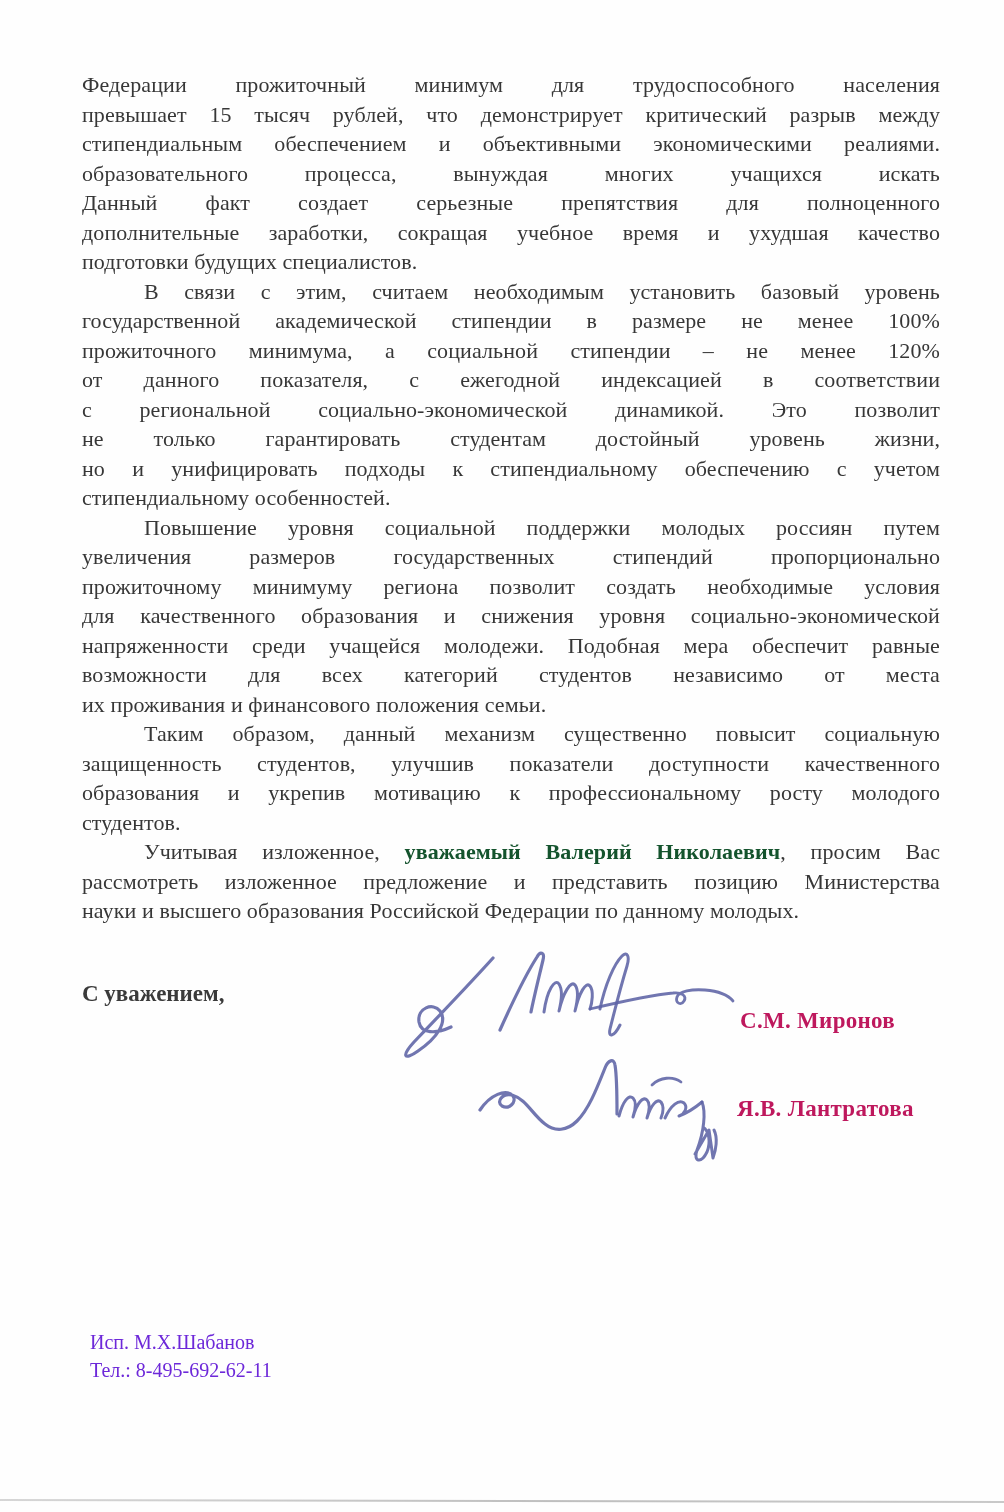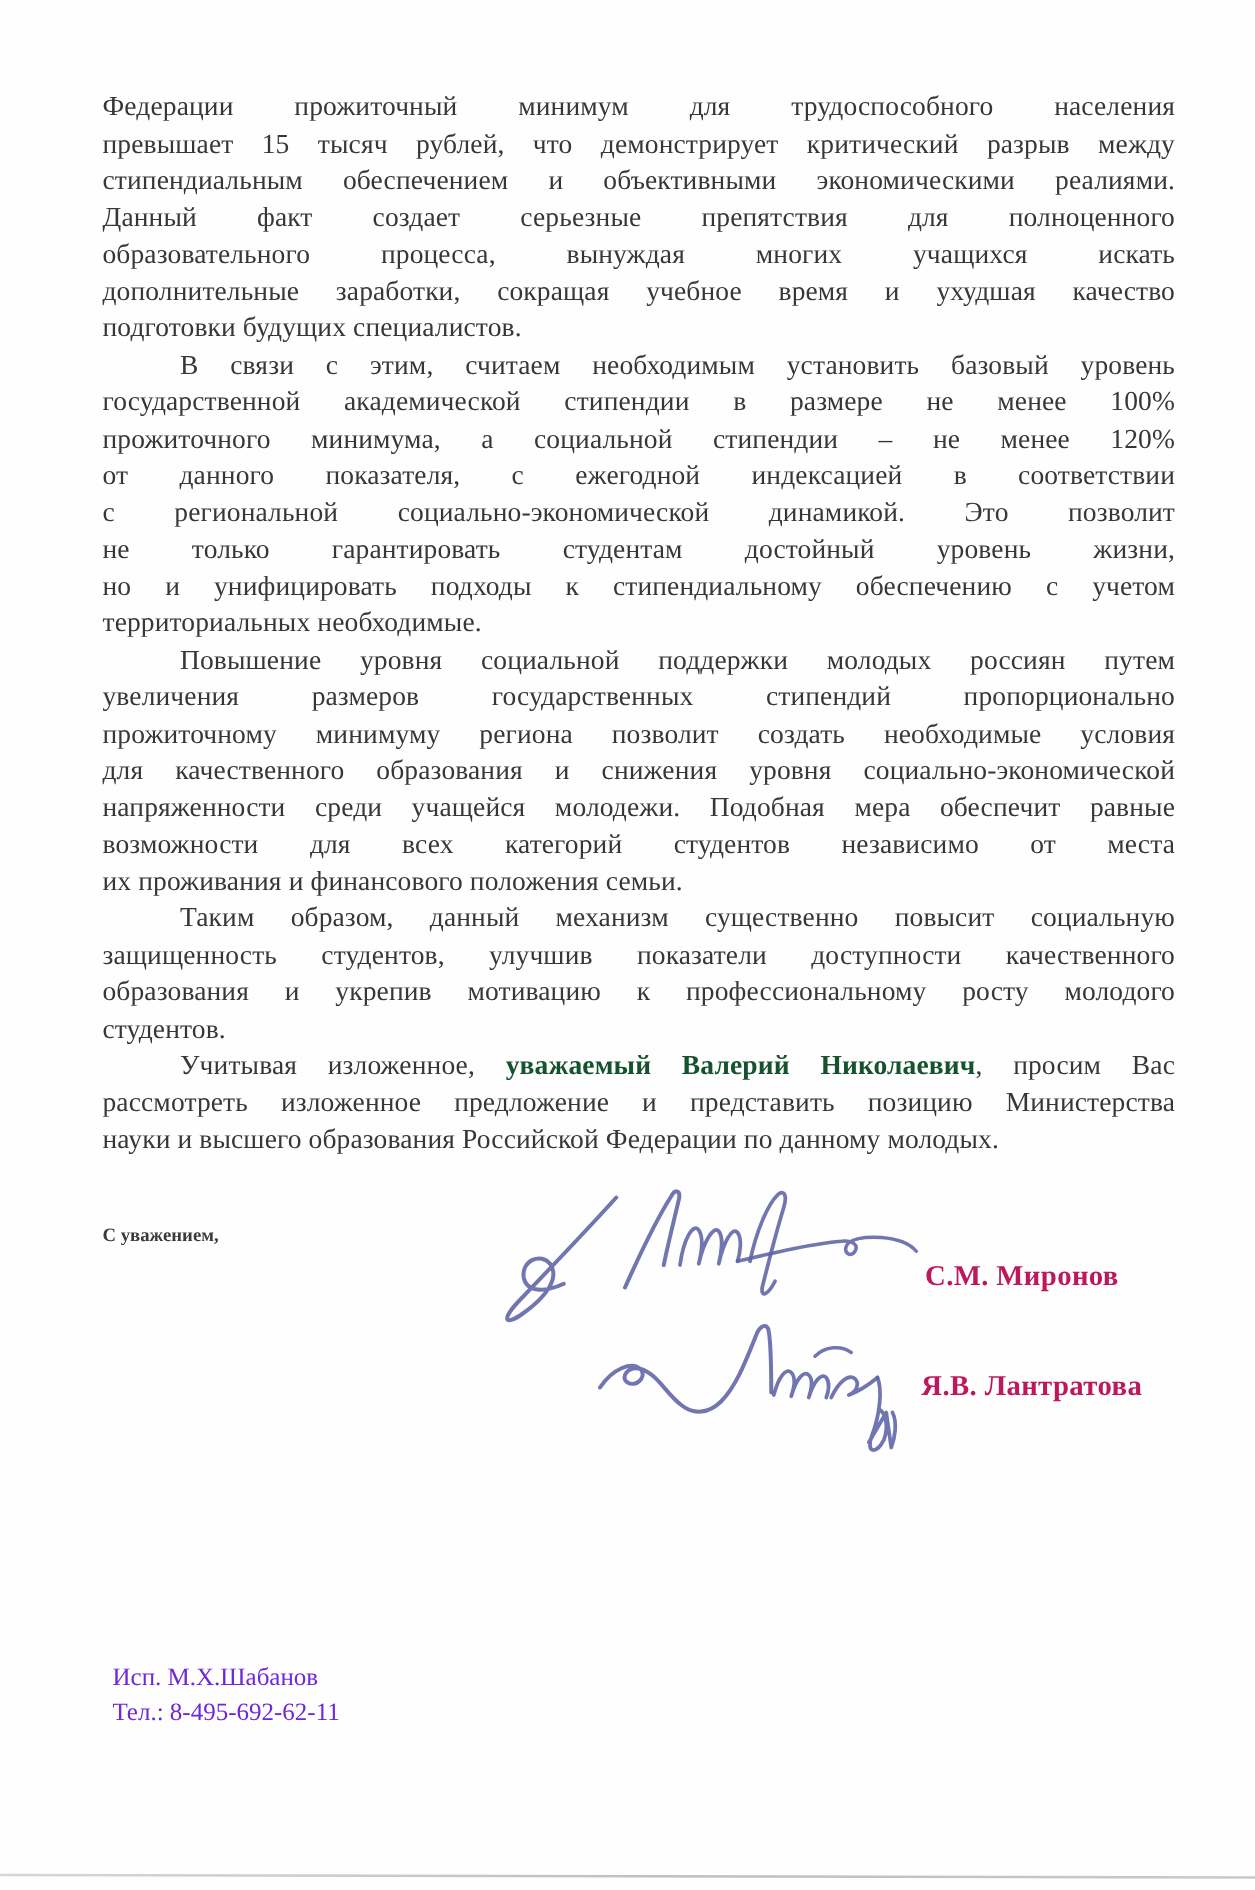--- a/index.html
+++ b/index.html
@@ -31,21 +31,21 @@
     text-align-last: justify;
     letter-spacing: 0.1px;
   }
   .line.last { text-align-last: left; }
   .line.indent { text-indent: 62px; }
   .bold { font-weight: bold; color: #14532d; }
   .closing {
     position: absolute;
     left: 82px;
     top: 981px;
-    font-size: 15px;
+    font-size: 23px;
     font-weight: bold;
     color: #3a3a3a;
   }
   .sig { position: absolute; }
   .sig path {
     fill: none;
     stroke: #5d63a5;
     stroke-linecap: round;
     stroke-linejoin: round;
     opacity: 0.88;
@@ -82,34 +82,34 @@
 </head>
 <body>
 
 <div class="page">
 
   <div class="body-text">
       <div class="paragraph">
         <div class="line"><span>Федерации прожиточный минимум для трудоспособного населения</span></div>
         <div class="line"><span>превышает 15 тысяч рублей, что демонстрирует критический разрыв между</span></div>
         <div class="line"><span>стипендиальным обеспечением и объективными экономическими реалиями.</span></div>
+        <div class="line"><span>образовательного процесса, вынуждая многих учащихся искать</span></div>
         <div class="line"><span>Данный факт создает серьезные препятствия для полноценного</span></div>
-        <div class="line"><span>образовательного процесса, вынуждая многих учащихся искать</span></div>
         <div class="line"><span>дополнительные заработки, сокращая учебное время и ухудшая качество</span></div>
         <div class="line last"><span>подготовки будущих специалистов.</span></div>
       </div>
       <div class="paragraph">
         <div class="line indent"><span>В связи с этим, считаем необходимым установить базовый уровень</span></div>
         <div class="line"><span>государственной академической стипендии в размере не менее 100%</span></div>
         <div class="line"><span>прожиточного минимума, а социальной стипендии – не менее 120%</span></div>
         <div class="line"><span>от данного показателя, с ежегодной индексацией в соответствии</span></div>
         <div class="line"><span>с региональной социально-экономической динамикой. Это позволит</span></div>
         <div class="line"><span>не только гарантировать студентам достойный уровень жизни,</span></div>
         <div class="line"><span>но и унифицировать подходы к стипендиальному обеспечению с учетом</span></div>
-        <div class="line last"><span>территориальных необходимые.</span></div>
+        <div class="line last"><span>стипендиальному особенностей.</span></div>
       </div>
       <div class="paragraph">
         <div class="line indent"><span>Повышение уровня социальной поддержки молодых россиян путем</span></div>
         <div class="line"><span>увеличения размеров государственных стипендий пропорционально</span></div>
         <div class="line"><span>прожиточному минимуму региона позволит создать необходимые условия</span></div>
         <div class="line"><span>для качественного образования и снижения уровня социально-экономической</span></div>
         <div class="line"><span>напряженности среди учащейся молодежи. Подобная мера обеспечит равные</span></div>
         <div class="line"><span>возможности для всех категорий студентов независимо от места</span></div>
         <div class="line last"><span>их проживания и финансового положения семьи.</span></div>
       </div>

